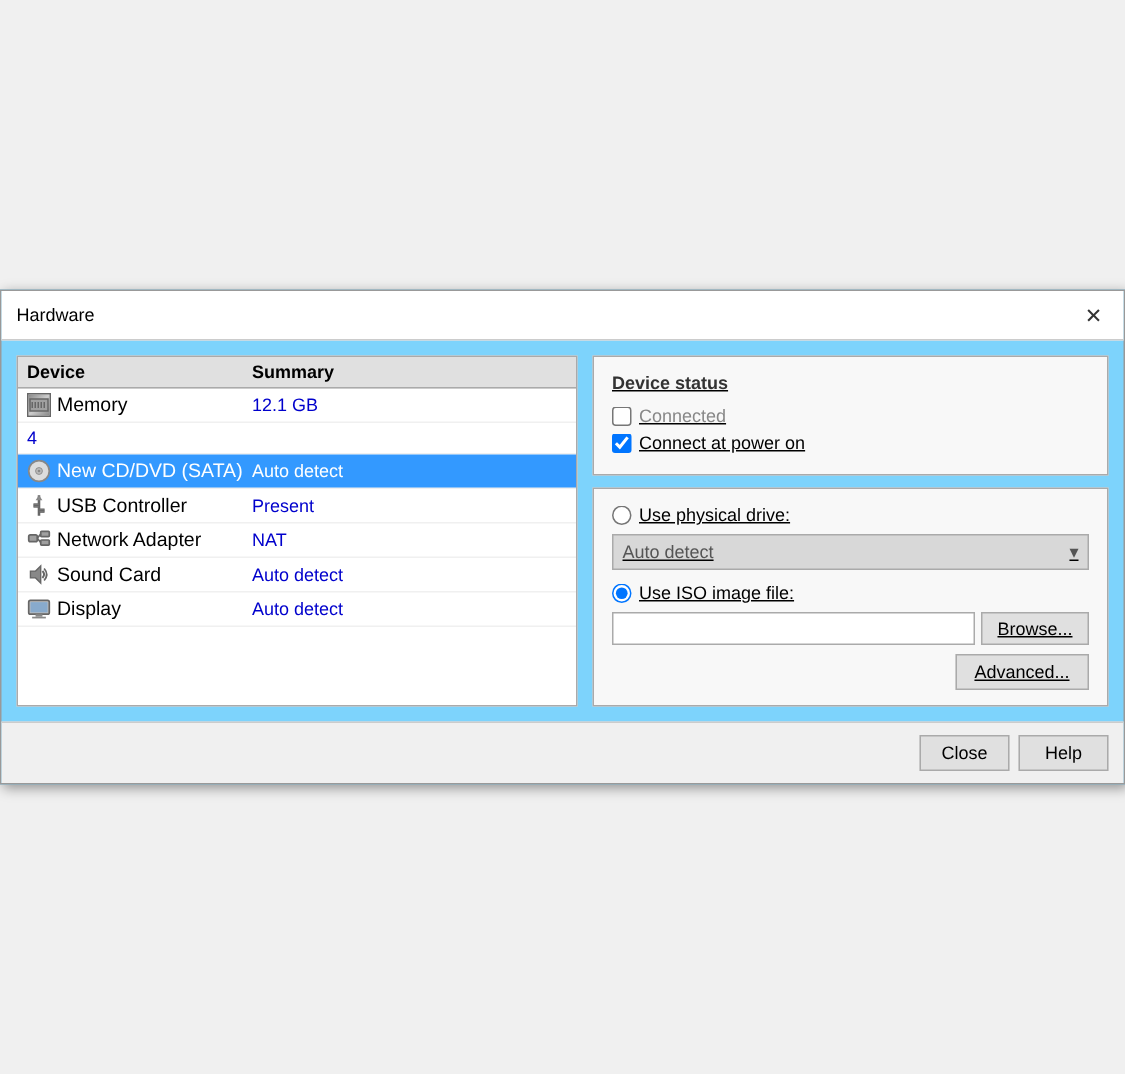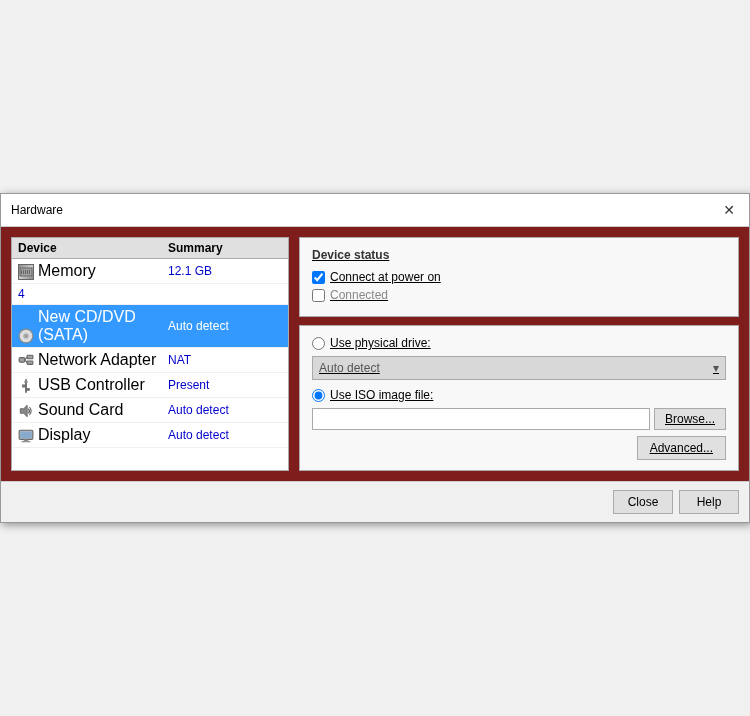--- a/index.html
+++ b/index.html
@@ -7,21 +7,21 @@
       font-family: "Segoe UI", Tahoma, sans-serif;
       font-size: 12px;
       background: #f0f0f0;
       display: flex;
       align-items: center;
       justify-content: center;
       min-height: 100vh;
     }
     .dialog {
       width: 750px;
-      background: #7f1d1d;
+      background: #7dd3fc;
       border: 1px solid #999;
       box-shadow: 2px 2px 8px rgba(0,0,0,0.4);
     }
     .titlebar {
       background: #fff;
       border-bottom: 1px solid #ccc;
       padding: 6px 10px;
       display: flex;
       justify-content: space-between;
       align-items: center;
@@ -39,21 +39,21 @@
       cursor: pointer;
       color: #333;
       display: flex; align-items: center; justify-content: center;
     }
     .content {
       display: flex;
       padding: 10px;
       gap: 10px;
     }
     .left-panel {
-      width: 278px;
+      width: 374px;
       flex-shrink: 0;
       display: flex;
     }
     .device-table {
       border: 1px solid #aaa;
       background: #fff;
       flex: 1;
       overflow: auto;
     }
     .table-header {
@@ -73,23 +73,23 @@
       border-bottom: 1px solid #f0f0f0;
     }
     .table-row.selected {
       background: #3399ff;
       color: white;
     }
     .table-row.selected .summary-text { color: white; }
     .device-name {
       width: 150px;
       display: flex;
-      align-items: flex-end;
+      align-items: flex-start;
       gap: 4px;
-      font-size: 16px;
+      font-size: 13px;
     }
     .summary-text {
       flex: 1;
       font-size: 12px;
       color: #0000cc;
     }
     .table-row.selected .summary-text { color: white; }
     .icon {
       width: 16px; height: 16px;
       display: inline-block;
@@ -258,51 +258,51 @@
               </svg>
             </span>
             <span>New CD/DVD (SATA)</span>
           </div>
           <span class="summary-text">Auto detect</span>
         </div>
         <div class="table-row">
           <div class="device-name">
             <span class="icon">
               <svg viewBox="0 0 14 14" xmlns="http://www.w3.org/2000/svg">
-                <rect x="1" y="4" width="5" height="4" rx="1" fill="#a0a0a0" stroke="#666" stroke-width="1"></rect>
-                <rect x="8" y="2" width="5" height="3" rx="0.5" fill="#a0a0a0" stroke="#666" stroke-width="1"></rect>
-                <rect x="8" y="7" width="5" height="3" rx="0.5" fill="#a0a0a0" stroke="#666" stroke-width="1"></rect>
-                <line x1="6" y1="6" x2="8" y2="3.5" stroke="#666" stroke-width="1"></line>
-                <line x1="6" y1="6" x2="8" y2="8.5" stroke="#666" stroke-width="1"></line>
-              </svg>
-            </span>
-            <span>Network Adapter</span>
-          </div>
-          <span class="summary-text">NAT</span>
-        </div>
-        <div class="table-row">
-          <div class="device-name">
-            <span class="icon">
-              <svg viewBox="0 0 14 14" xmlns="http://www.w3.org/2000/svg">
                 <line x1="7" y1="1" x2="7" y2="13" stroke="#666" stroke-width="1.5"></line>
                 <polygon points="7,1 5,4 9,4" fill="#888"></polygon>
                 <rect x="4" y="6" width="3" height="2" fill="#888" stroke="#666" stroke-width="0.5"></rect>
                 <rect x="7" y="9" width="3" height="2" fill="#888" stroke="#666" stroke-width="0.5"></rect>
                 <line x1="7" y1="7" x2="4" y2="7" stroke="#666" stroke-width="1"></line>
                 <line x1="7" y1="10" x2="10" y2="10" stroke="#666" stroke-width="1"></line>
               </svg>
             </span>
             <span>USB Controller</span>
           </div>
           <span class="summary-text">Present</span>
         </div>
         <div class="table-row">
           <div class="device-name">
             <span class="icon">
               <svg viewBox="0 0 14 14" xmlns="http://www.w3.org/2000/svg">
+                <rect x="1" y="4" width="5" height="4" rx="1" fill="#a0a0a0" stroke="#666" stroke-width="1"></rect>
+                <rect x="8" y="2" width="5" height="3" rx="0.5" fill="#a0a0a0" stroke="#666" stroke-width="1"></rect>
+                <rect x="8" y="7" width="5" height="3" rx="0.5" fill="#a0a0a0" stroke="#666" stroke-width="1"></rect>
+                <line x1="6" y1="6" x2="8" y2="3.5" stroke="#666" stroke-width="1"></line>
+                <line x1="6" y1="6" x2="8" y2="8.5" stroke="#666" stroke-width="1"></line>
+              </svg>
+            </span>
+            <span>Network Adapter</span>
+          </div>
+          <span class="summary-text">NAT</span>
+        </div>
+        <div class="table-row">
+          <div class="device-name">
+            <span class="icon">
+              <svg viewBox="0 0 14 14" xmlns="http://www.w3.org/2000/svg">
                 <polygon points="2,5 5,5 8,2 8,12 5,9 2,9" fill="#888" stroke="#666" stroke-width="0.8"></polygon>
                 <path d="M9,5 Q11,7 9,9" fill="none" stroke="#666" stroke-width="1.2"></path>
                 <path d="M10,3.5 Q13,7 10,10.5" fill="none" stroke="#666" stroke-width="1"></path>
               </svg>
             </span>
             <span>Sound Card</span>
           </div>
           <span class="summary-text">Auto detect</span>
         </div>
         <div class="table-row">
@@ -321,26 +321,26 @@
         </div>
       </div>
 
     </div>
 
     <div class="right-panel">
 
       <div class="section-box">
         <div class="section-title">Device status</div>
         <div class="checkbox-row">
+          <input type="checkbox" id="cb-connected" style="">
+          <label for="cb-connected" class="connected-label">Connected</label>
+        </div>
+        <div class="checkbox-row">
           <input type="checkbox" id="cb-power" checked="" style="">
           <label for="cb-power">Connect at power on</label>
-        </div>
-        <div class="checkbox-row">
-          <input type="checkbox" id="cb-connected" style="">
-          <label for="cb-connected" class="connected-label">Connected</label>
         </div>
       </div>
 
       <div class="section-box">
 
         <div class="radio-row">
           <input type="radio" name="conn-type" id="rb-physical" style="">
           <label for="rb-physical">Use physical drive:</label>
         </div>
 

